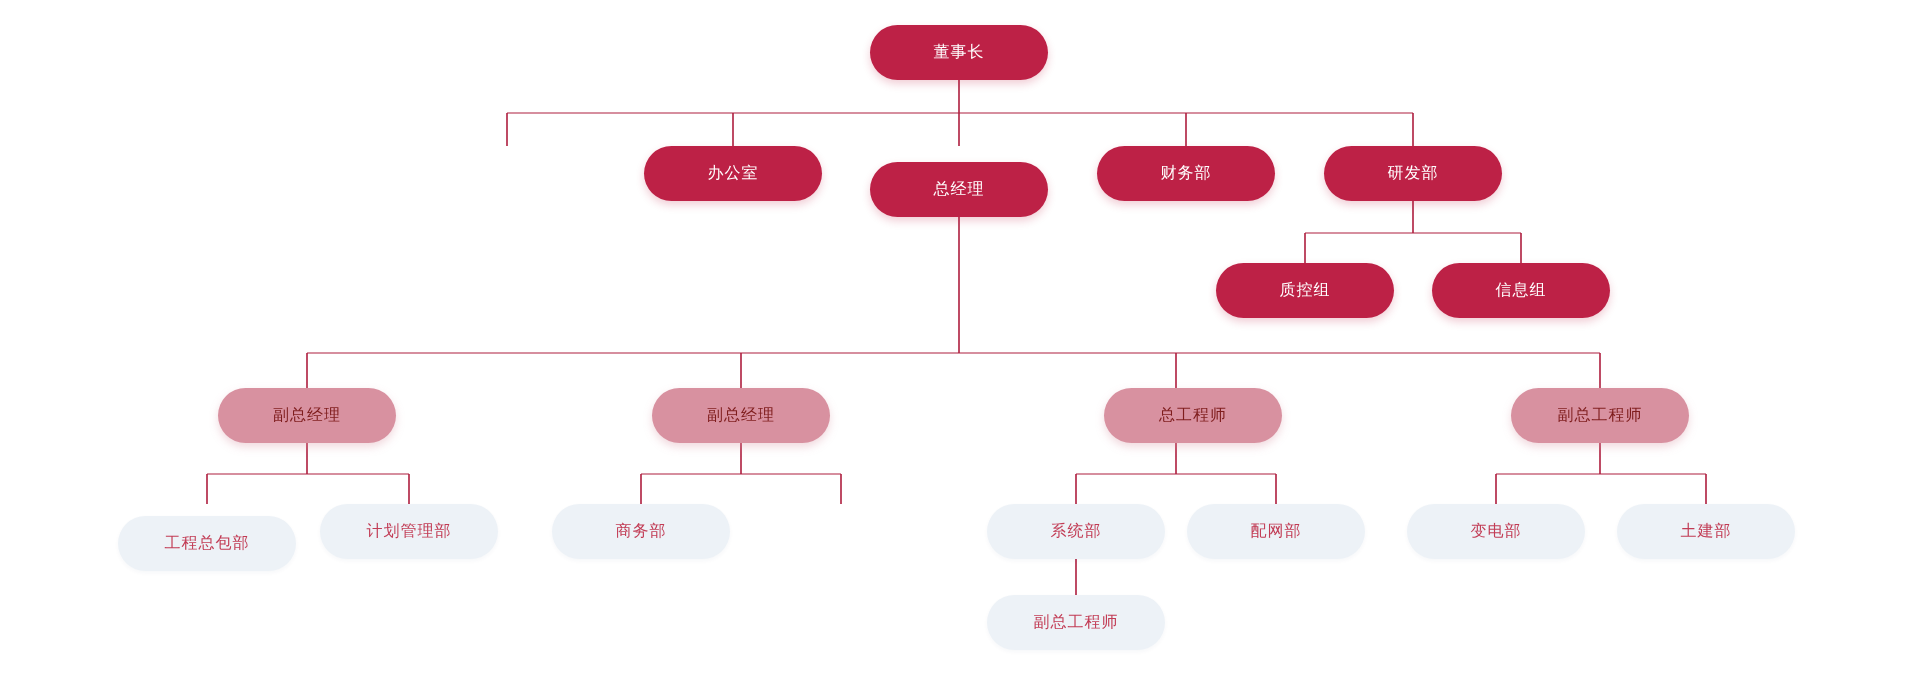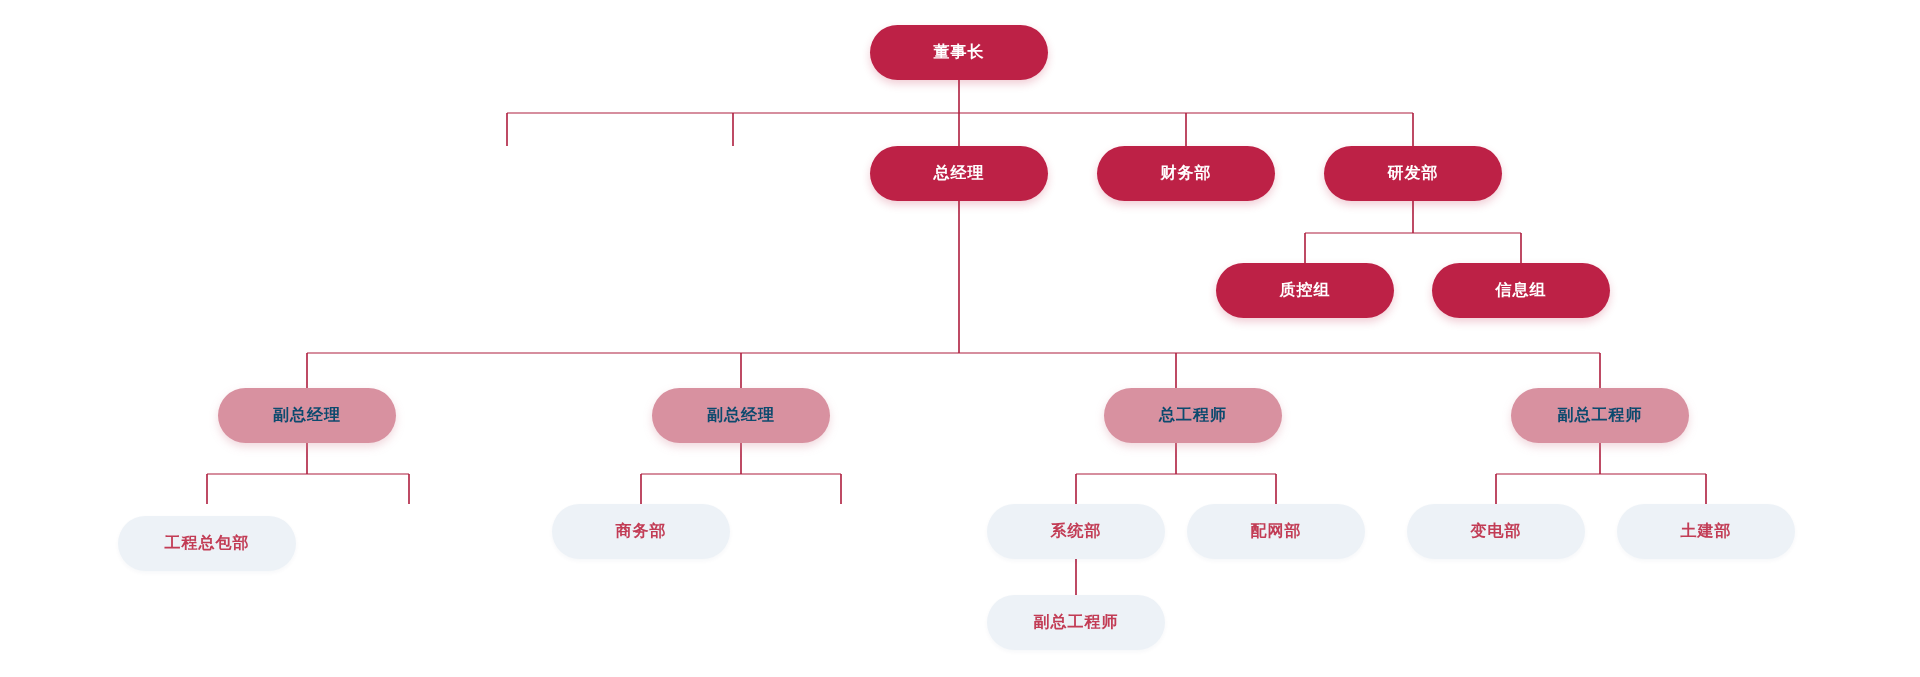--- a/index.html
+++ b/index.html
@@ -25,35 +25,35 @@
   }
   .pill{
     position:absolute;
     width:178px;
     height:55px;
     border-radius:28px;
     display:flex;
     align-items:center;
     justify-content:center;
     font-size:16px;
-    font-weight:700;
+    font-weight:400;
     letter-spacing:1px;
     white-space:nowrap;
     cursor:default;
     user-select:none;
     text-align:right;
   }
   .pill.dark{
     background:var(--color-dark,#bd2146);
     color:#ffffff;
     box-shadow:0 4px 8px rgba(189,33,70,0.22);
   }
   .pill.pink{
     background:var(--color-pink,#d891a0);
-    color:#0c4a6e;
+    color:#7f1d1d;
     box-shadow:0 4px 8px rgba(216,145,160,0.35);
   }
   .pill.light{
     background:var(--color-light,#edf2f7);
     color:var(--color-light_text,#c23c55);
     box-shadow:0 2px 4px rgba(30,60,90,0.04);
   }
 </style>
 </head>
 <body>
@@ -77,33 +77,35 @@
       M1305 233H1521
       M307 353H1600
       M207 474H409
       M641 474H841
       M1076 474H1276
       M1496 474H1706"></path>
   </svg>
 
   <div class="pill dark" style="left:870px;top:25px">董事长</div>
 
-  <div class="pill dark" style="left:870px;top:146px">总经理</div>
+  <div class="pill dark" style="left:644px;top:146px">办公室</div>
+  <div class="pill dark" style="left:870px;top:162px">总经理</div>
   <div class="pill dark" style="left:1097px;top:146px">财务部</div>
   <div class="pill dark" style="left:1324px;top:146px">研发部</div>
 
   <div class="pill dark" style="left:1216px;top:263px">质控组</div>
   <div class="pill dark" style="left:1432px;top:263px">信息组</div>
 
   <div class="pill pink" style="left:218px;top:388px">副总经理</div>
   <div class="pill pink" style="left:652px;top:388px">副总经理</div>
   <div class="pill pink" style="left:1104px;top:388px">总工程师</div>
   <div class="pill pink" style="left:1511px;top:388px">副总工程师</div>
 
   <div class="pill light" style="left:118px;top:516px">工程总包部</div>
+  <div class="pill light" style="left:320px;top:504px">计划管理部</div>
   <div class="pill light" style="left:552px;top:504px">商务部</div>
   <div class="pill light" style="left:987px;top:504px">系统部</div>
   <div class="pill light" style="left:1407px;top:504px">变电部</div>
   <div class="pill light" style="left:1187px;top:504px">配网部</div>
   <div class="pill light" style="left:1617px;top:504px">土建部</div>
 
   <div class="pill light" style="left:987px;top:595px">副总工程师</div>
 
 </div>
 

